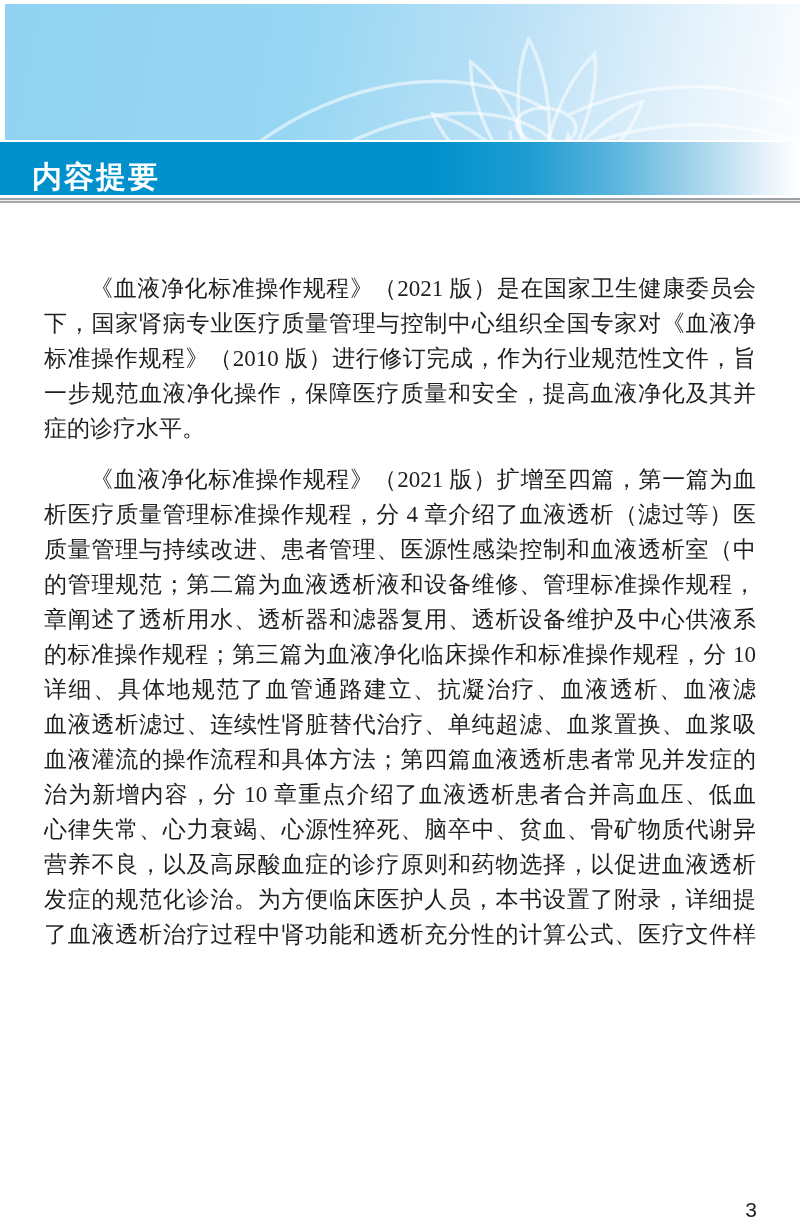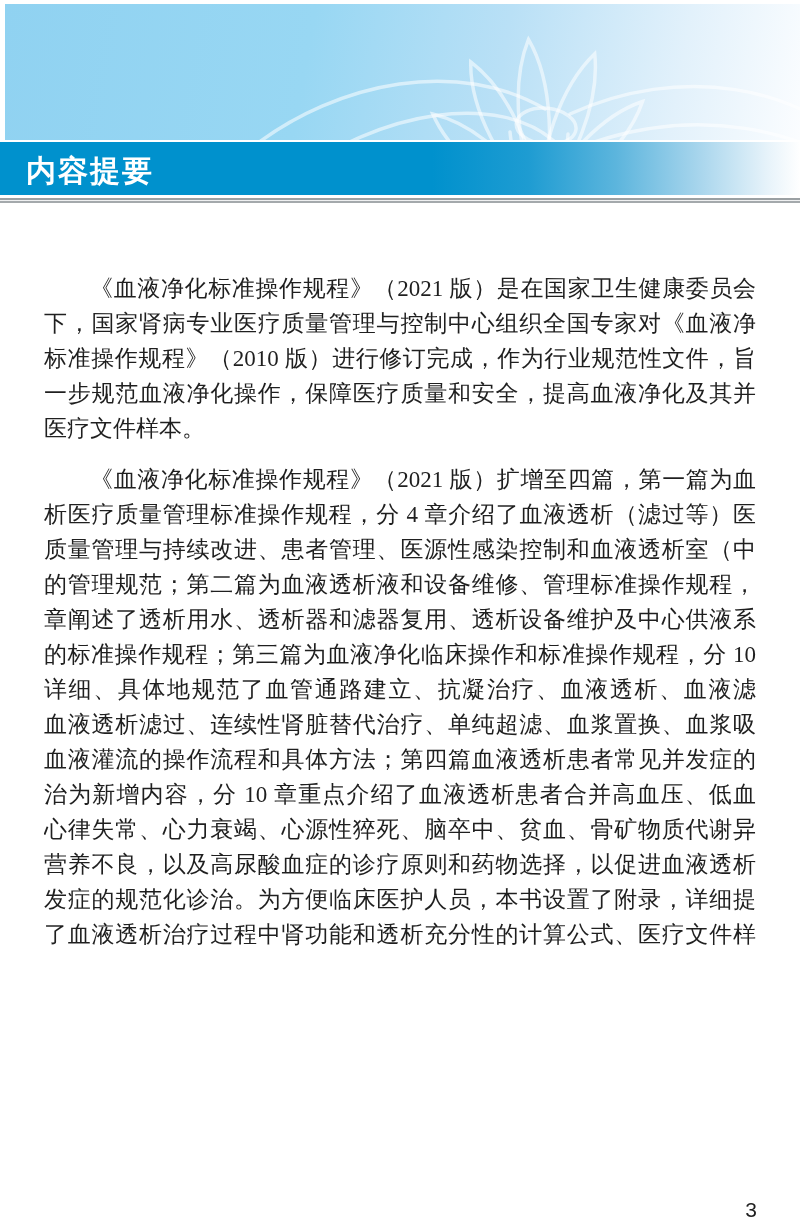--- a/index.html
+++ b/index.html
@@ -16,21 +16,21 @@
   }
   .header-art svg { position: absolute; left: 0; top: 0; }
   
   .title-band {
     position: absolute; left: 0; top: 142px; width: 800px; height: 53px;
     background: linear-gradient(to right,
       #0091cd 0%, #0091cd 54%, #1e9cd2 66%, #5cb5dd 77%,
       #a5d4ec 87%, #e7f3fa 96%, #ffffff 100%);
   }
   .title-band h1 {
-    margin: 2px; padding-left: 24px;
+    margin: 8px; padding-left: 24px;
     font-family: "Liberation Sans", "DejaVu Sans", sans-serif;
     font-weight: 700; font-size: 30px; line-height: 53px;
     letter-spacing: 2px; color: #ffffff;
   }
   
   .rule {
     position: absolute; left: 0; top: 198px; width: 800px; height: 5px;
     background: linear-gradient(to bottom,
       #9aa0a3 0%, #9aa0a3 32%, #eff0f1 32%, #eff0f1 62%,
       #a4a9ac 62%, #a4a9ac 100%);
@@ -89,21 +89,21 @@
 </div>
 
 <div class="rule"></div>
 
 <main class="body-text">
     <div class="para">
       <div class="line first">《血液净化标准操作规程》（2021 版）是在国家卫生健康委员会领导</div>
       <div class="line">下，国家肾病专业医疗质量管理与控制中心组织全国专家对《血液净化</div>
       <div class="line">标准操作规程》（2010 版）进行修订完成，作为行业规范性文件，旨在进</div>
       <div class="line">一步规范血液净化操作，保障医疗质量和安全，提高血液净化及其并发</div>
-      <div class="line last">医疗文件样本。</div>
+      <div class="line last">症的诊疗水平。</div>
     </div>
     <div class="para">
       <div class="line first">《血液净化标准操作规程》（2021 版）扩增至四篇，第一篇为血液透</div>
       <div class="line">析医疗质量管理标准操作规程，分 4 章介绍了血液透析（滤过等）医疗</div>
       <div class="line">质量管理与持续改进、患者管理、医源性感染控制和血液透析室（中心）</div>
       <div class="line">的管理规范；第二篇为血液透析液和设备维修、管理标准操作规程，分 4</div>
       <div class="line">章阐述了透析用水、透析器和滤器复用、透析设备维护及中心供液系统</div>
       <div class="line">的标准操作规程；第三篇为血液净化临床操作和标准操作规程，分 10 章</div>
       <div class="line">详细、具体地规范了血管通路建立、抗凝治疗、血液透析、血液滤过、</div>
       <div class="line">血液透析滤过、连续性肾脏替代治疗、单纯超滤、血浆置换、血浆吸附、</div>

